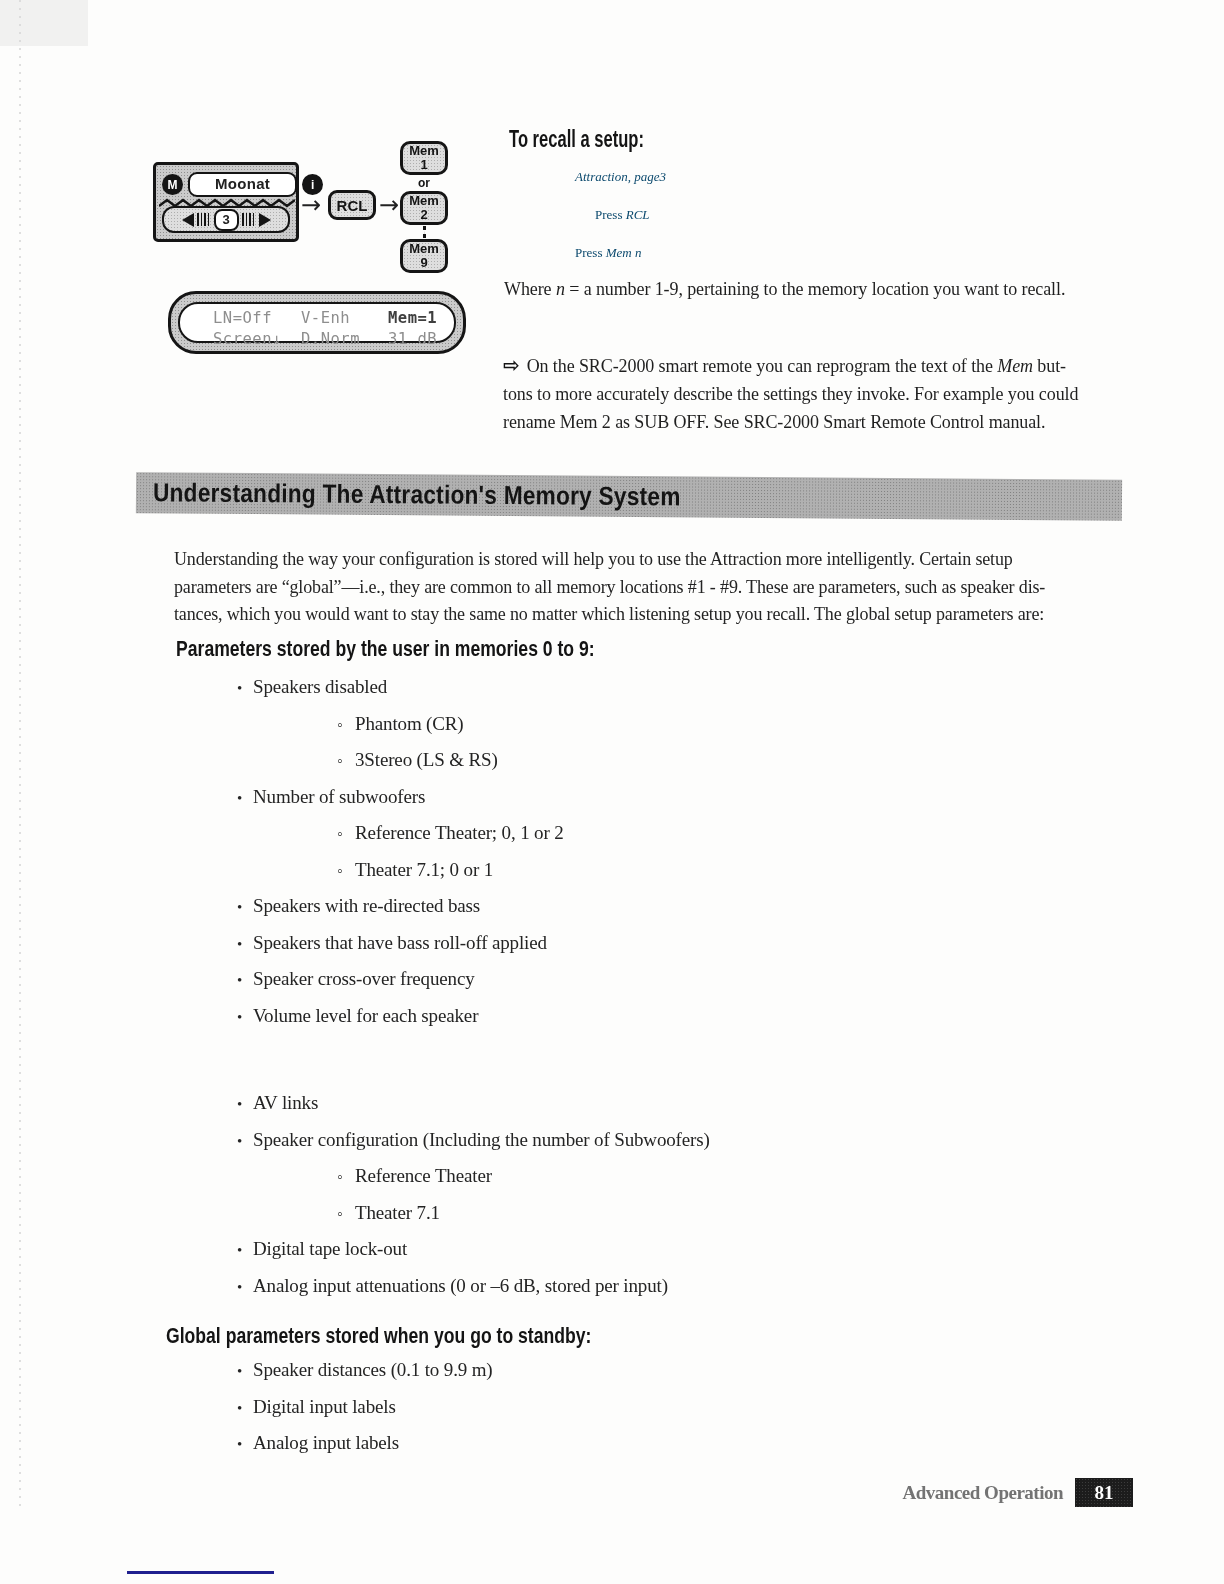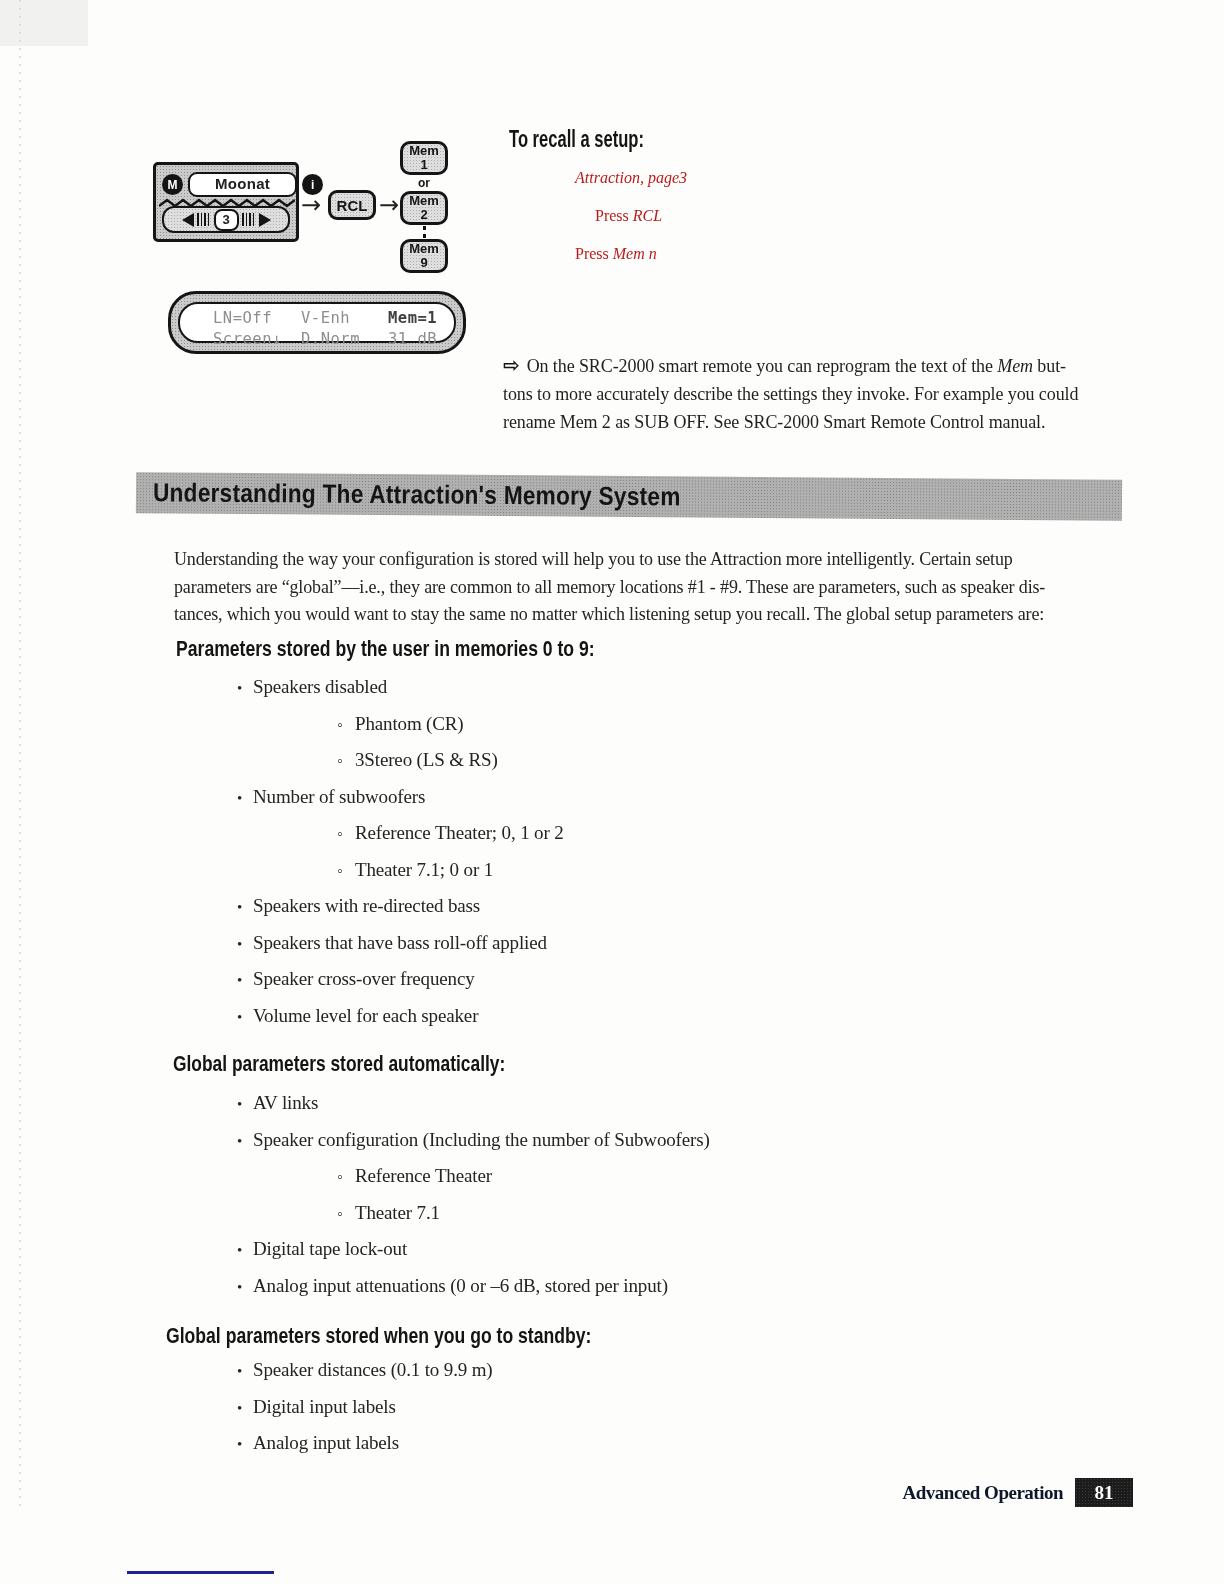--- a/index.html
+++ b/index.html
@@ -56,21 +56,21 @@
     box-sizing:border-box;padding:8px 7px;}
   .lcd-inner{height:100%;background:#fff;border:2px solid #151515;border-radius:20px;box-sizing:border-box;
     font-family:"DejaVu Sans Mono",monospace;font-size:15.5px;letter-spacing:.5px;color:#8e8e8e;
     padding:4px 0 0 33px;line-height:21px;white-space:nowrap;}
   .lcd-seg{display:inline-block;}
   .lcd-strong{color:#3f3f3f;font-weight:bold;}
 
   
   .recall-title{left:509px;top:126px;font-size:23px;}
   .serif{font-family:"Liberation Serif",serif;}
-  .step{left:575px;font-size:16px;color:#b91c1c;}
+  .step{left:575px;font-size:13px;color:#0c4a6e;}
   .where{left:504px;top:279px;width:660px;font-size:18px;letter-spacing:-.1px;color:#1f1f1f;}
   .readout{left:539px;top:317px;font-size:20px;font-weight:700;color:#1a1a1a;letter-spacing:.2px;white-space:nowrap;}
   .note{left:503px;top:351px;width:648px;font-size:18px;line-height:28px;color:#1f1f1f;letter-spacing:-.1px;}
   .note-icon{font-family:"DejaVu Sans",sans-serif;font-size:20px;font-weight:700;margin-right:7px;color:#141414;}
 
   
   .section-bar{left:136px;top:476px;width:986px;height:41px;transform:rotate(.45deg);
     display:flex;align-items:center;padding-left:17px;box-sizing:border-box;}
   .section-bar .t{font-size:26px;letter-spacing:.3px;}
   .intro{left:174px;top:546px;width:960px;font-size:18px;line-height:27.5px;letter-spacing:-.15px;color:#242424;}
@@ -78,21 +78,21 @@
   .list-head{font-size:22px;}
   .blist{width:900px;}
   .li-row{height:36.5px;display:flex;align-items:flex-start;font-size:19px;letter-spacing:-.15px;color:#242424;}
   .li-row .bullet{display:inline-block;text-align:left;flex:0 0 auto;}
   .lvl1{padding-left:61px;}
   .lvl1 .bullet{width:16px;font-size:15px;line-height:24px;}
   .lvl2{padding-left:161px;}
   .lvl2 .bullet{width:18px;font-size:16px;line-height:23px;}
 
   
-  .footer-label{left:600px;top:1482px;width:463px;text-align:right;font-weight:700;font-size:19px;letter-spacing:-.5px;color:#0f172a;}
+  .footer-label{left:600px;top:1482px;width:463px;text-align:right;font-weight:700;font-size:19px;letter-spacing:-.5px;color:#737373;}
   .page-box{left:1075px;top:1478px;width:58px;height:29px;display:flex;align-items:center;justify-content:center;
     color:#fff;font-weight:700;font-size:19px;font-family:"Liberation Serif",serif;}
   .blue-line{left:127px;top:1571px;width:147px;height:3px;background:#20208f;}
 </style>
 </head>
 <body>
 
 <div class="page">
 
   <div class="abs corner-smudge"></div>
@@ -145,20 +145,21 @@
       <div><span class="lcd-seg" style="width:88px">Screen↓</span><span class="lcd-seg" style="width:87px">D.Norm</span><span class="lcd-seg">31 dB</span></div>
     </div>
   </div>
 
   <div class="abs recall-title gothic">
     <span class="sqz" style="transform:scaleX(.72);">To recall a setup:</span>
   </div>
   <div class="abs step serif" style="top:169px;font-style:italic;">Attraction, page3</div>
   <div class="abs step serif" style="top:207px;margin-left:20px;"><span>Press </span><i>RCL</i></div>
   <div class="abs step serif" style="top:245px;"><span>Press </span><i>Mem n</i></div>
+  <div class="abs where serif"><span>Where </span><i>n</i><span> = a number 1-9, pertaining to the memory location you want to recall.</span></div>
   <div class="abs note serif">
     <div><span class="note-icon">⇨</span><span>On the SRC-2000 smart remote you can reprogram the text of the </span><i>Mem</i><span> but-</span></div>
     <div>tons to more accurately describe the settings they invoke. For example you could</div>
     <div>rename Mem 2 as SUB OFF. See SRC-2000 Smart Remote Control manual.</div>
   </div>
 
   <div class="abs section-bar ht-bar">
     <span class="t gothic sqz" style="transform:scaleX(.87);">Understanding The Attraction's Memory System</span>
   </div>
 
@@ -207,23 +208,20 @@
       <div class="li-row lvl1">
         <span class="bullet">•</span>
         <span>Speaker cross-over frequency</span>
       </div>
       <div class="li-row lvl1">
         <span class="bullet">•</span>
         <span>Volume level for each speaker</span>
       </div>
     </div>
 
-  <div class="abs gothic list-head" style="left:173px;top:1051px;">
-    <span class="sqz" style="transform:scaleX(.79);">Global parameters stored automatically:</span>
-  </div>
   <div class="abs blist serif" style="left:176px;top:1092px;">
       <div class="li-row lvl1">
         <span class="bullet">•</span>
         <span>AV links</span>
       </div>
       <div class="li-row lvl1">
         <span class="bullet">•</span>
         <span>Speaker configuration (Including the number of Subwoofers)</span>
       </div>
       <div class="li-row lvl2">

